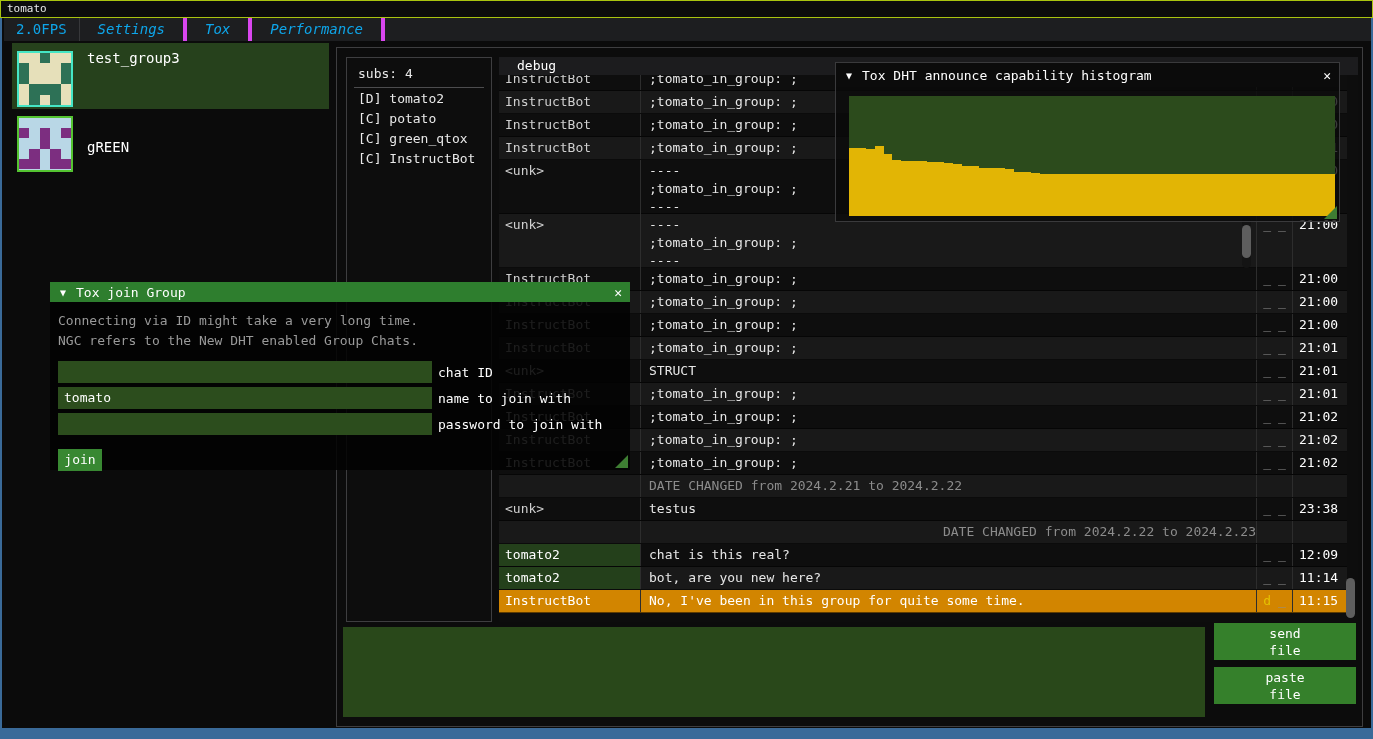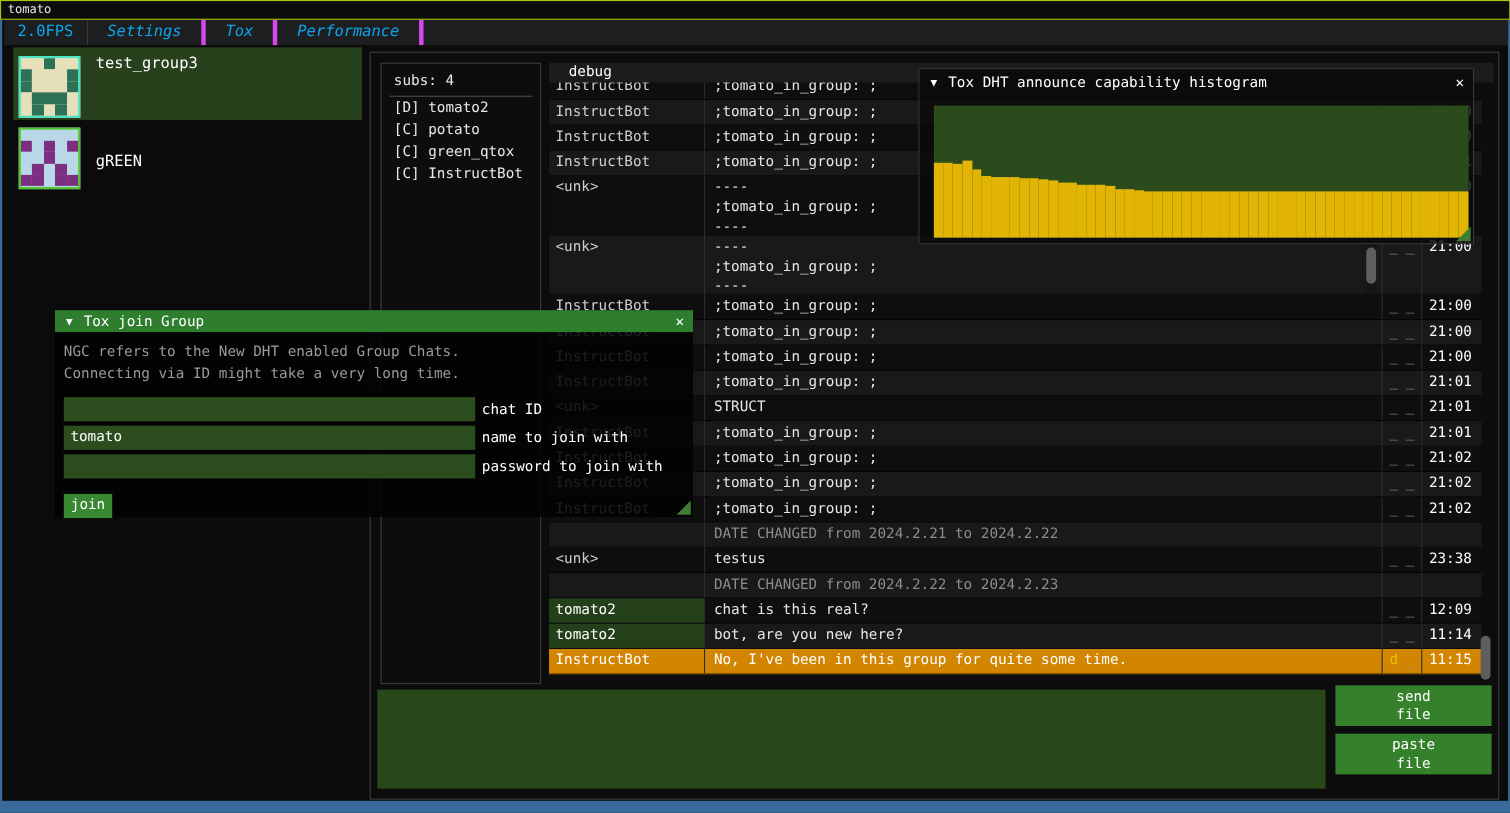--- a/index.html
+++ b/index.html
@@ -378,21 +378,21 @@
             <div class="cell-name">&lt;unk&gt;</div>
             <div class="cell-msg">
               <div>testus</div>
             </div>
             <div class="cell-status">
               <span>_</span>
               <span>_</span>
             </div>
             <div class="cell-time">23:38</div>
           </div>
-          <div class="chat-row alt" style="height: 23px;">
+          <div class="chat-row alt" style="height: 23px; text-align: right;">
             <div class="cell-name"></div>
             <div class="cell-msg date">
               <div>DATE CHANGED from 2024.2.22 to 2024.2.23</div>
             </div>
             <div class="cell-status"></div>
             <div class="cell-time"></div>
           </div>
           <div class="chat-row base" style="height: 23px;">
             <div class="cell-name member">tomato2</div>
             <div class="cell-msg">
@@ -514,22 +514,22 @@
       <div class="grip"></div>
     </div>
 
     <div class="fwin" id="join-win">
       <div class="fwin-title" id="join-title">
         <span class="arrow">▼</span>
         <span>Tox join Group</span>
         <span class="close">✕</span>
       </div>
       <div id="join-body">
+        <div class="join-desc">Connecting via ID might take a very long time.</div>
         <div class="join-desc">NGC refers to the New DHT enabled Group Chats.</div>
-        <div class="join-desc">Connecting via ID might take a very long time.</div>
         <div class="join-row" style="top:59px;">
           <div class="join-field"></div>
           <div class="join-label">chat ID</div>
         </div>
         <div class="join-row" style="top:85px;">
           <div class="join-field">tomato</div>
           <div class="join-label">name to join with</div>
         </div>
         <div class="join-row" style="top:111px;">
           <div class="join-field"></div>

